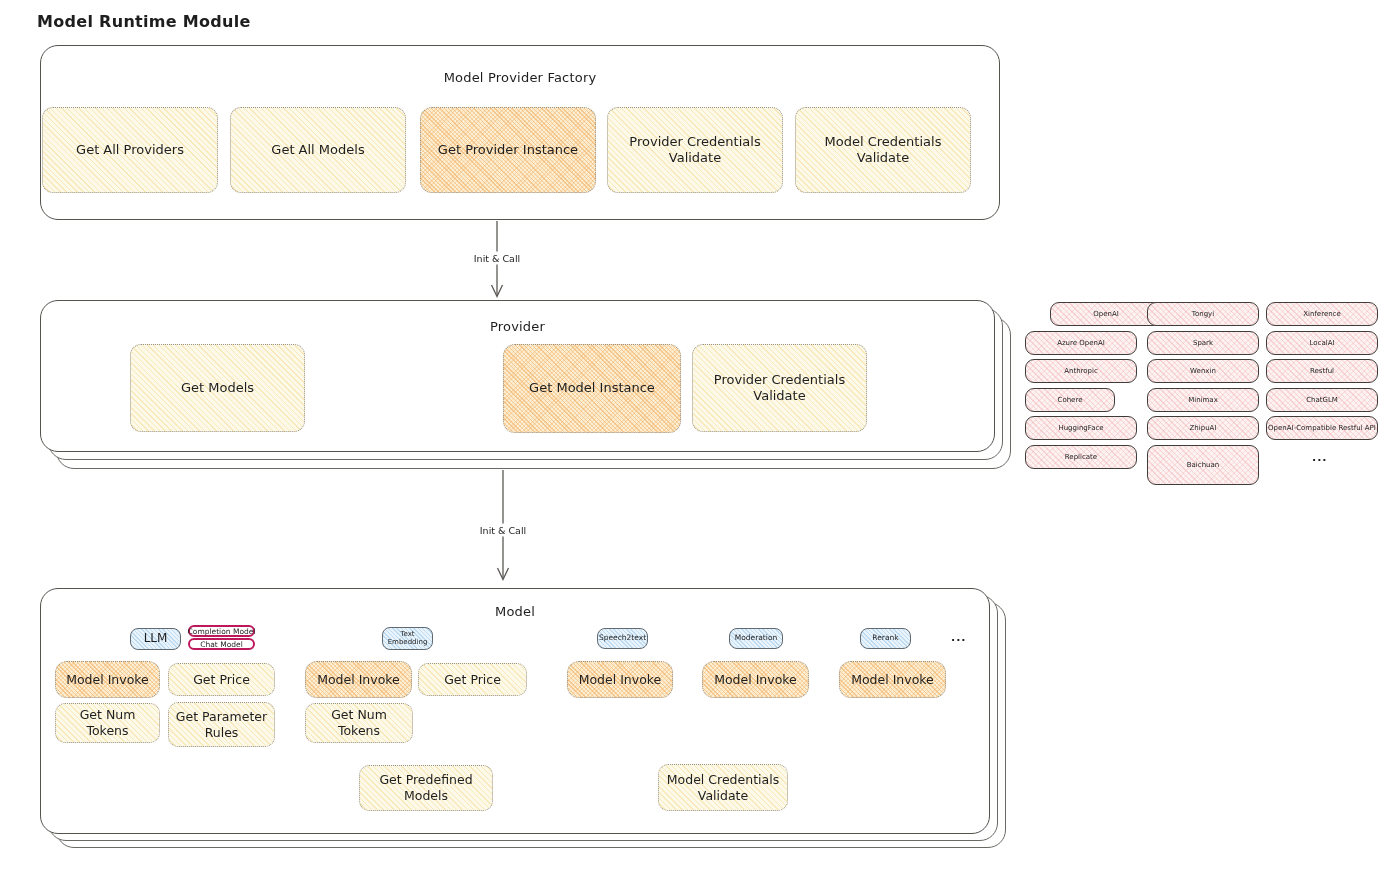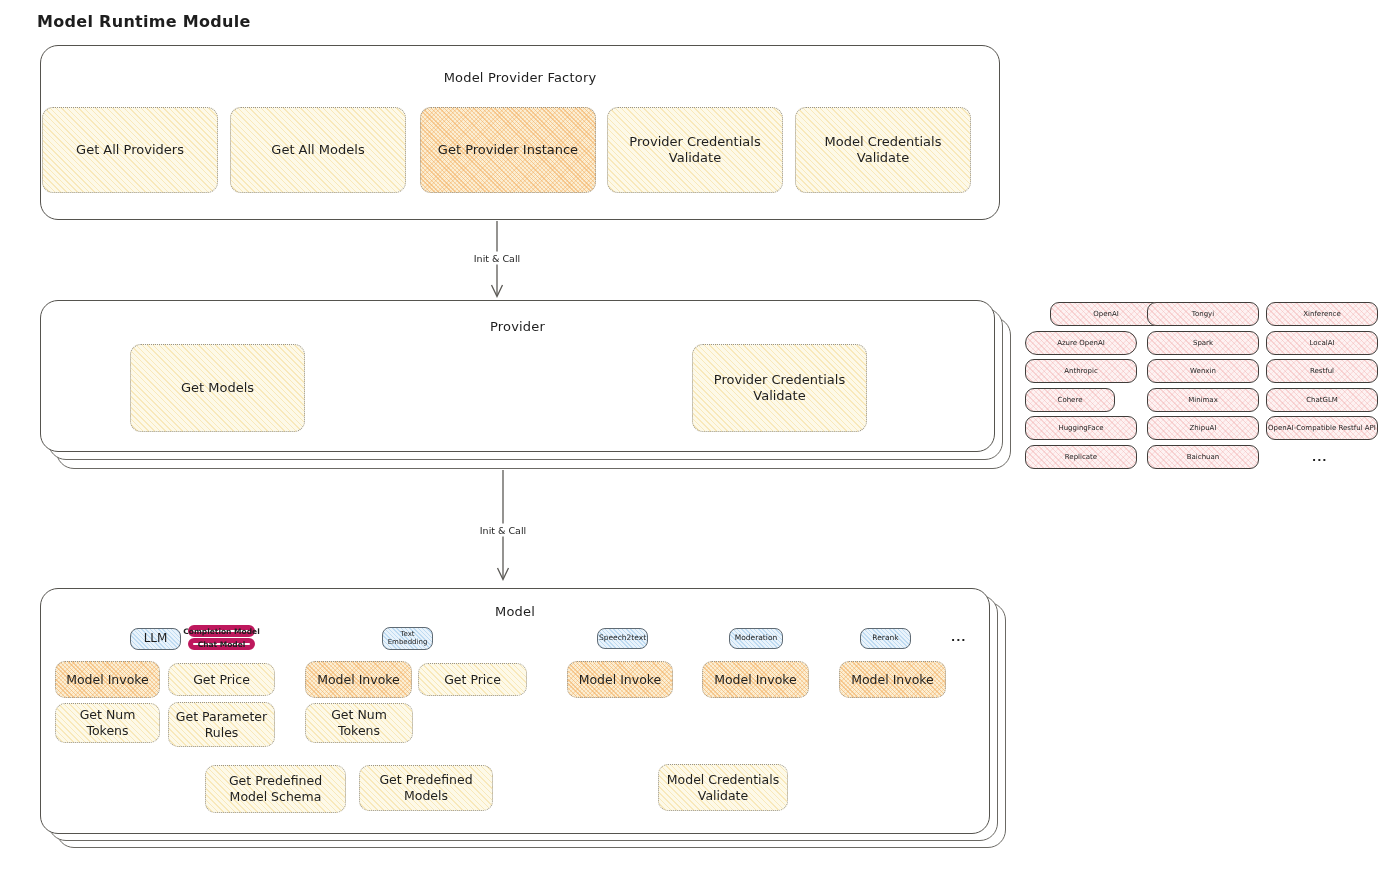--- a/index.html
+++ b/index.html
@@ -28,36 +28,37 @@
     text-align:center; border:1.3px dotted #98948a; border-radius:11px;
     font-size:13px; line-height:1.25; padding:2px 6px;
     background-color:#fdf9e8;
     background-image:repeating-linear-gradient(45deg, rgba(244,216,140,.5) 0 1px, transparent 1px 4px);
   }
   .fn.small { font-size:12.5px; border-radius:10px; }
   .fn.highlight {
     background-color:#fbeed3;
     background-image:repeating-linear-gradient(45deg, rgba(243,172,92,.55) 0 1px, transparent 1px 3px),
                      repeating-linear-gradient(-45deg, rgba(243,172,92,.3) 0 1px, transparent 1px 3px);
+    border-radius:12px;
   }
 
   
   .type-chip {
     position:absolute; display:flex; align-items:center; justify-content:center;
     text-align:center; border:1.1px solid #5f6a73; border-radius:8px;
     font-size:7.5px; line-height:1.1; padding:1px 2px;
     background-color:#e9f3fb;
     background-image:repeating-linear-gradient(45deg, rgba(140,190,230,.45) 0 1px, transparent 1px 3px);
   }
 
   
   .tag {
     position:absolute; display:flex; align-items:center; justify-content:center;
-    border:5px solid #be185d; border-radius:7px; background:#ffffff;
-    font-size:7.5px; white-space:nowrap; padding:0 4px;font-weight:bold;
+    border:2px solid #be185d; border-radius:7px; background:#ffffff;
+    font-size:7.5px; white-space:nowrap; padding:0 4px;
   }
 
   
   .chip {
     position:absolute; display:flex; align-items:center; justify-content:center;
     border:1.1px solid #3f3d3a; border-radius:9px;
     font-size:7px; white-space:nowrap; text-align:center;
     background-color:#fdf2f2;
     background-image:repeating-linear-gradient(45deg, rgba(240,160,160,.38) 0 1px, transparent 1px 4px),
                      repeating-linear-gradient(-45deg, rgba(240,160,160,.2) 0 1px, transparent 1px 4px);
@@ -91,39 +92,40 @@
     <path d="M2.5 64 L8 75.5 L13.5 64" fill="none" stroke="#5b5955" stroke-width="1.3"></path>
   </svg>
   <div class="arrow-label" style="left:497px; top:258px;">Init &amp; Call</div>
 
   <div class="layer" style="left:44px; top:317px; width:955px; height:152px;"></div>
   <div class="layer" style="left:36px; top:308px; width:955px; height:152px;"></div>
   <div class="container" style="left:28px; top:300px; width:955px; height:152px;">
     <div class="container-title" style="top:18px;">Provider</div>
   </div>
   <div class="fn" style="left:130px; top:344px; width:175px; height:88px;">Get Models</div>
+  <div class="fn highlight" style="left:503px; top:344px; width:178px; height:89px;">Get Model Instance</div>
   <div class="fn" style="left:692px; top:344px; width:175px; height:88px;">Provider Credentials Validate</div>
 
   <div class="chip" style="left:1025px; top:302px; width:112px; height:24px;margin-left:25px;">OpenAI</div>
   <div class="chip" style="left:1147px; top:302px; width:112px; height:24px;">Tongyi</div>
   <div class="chip" style="left:1266px; top:302px; width:112px; height:24px;">Xinference</div>
-  <div class="chip" style="left:1025px; top:331px; width:112px; height:24px;border-radius:12px;">Azure OpenAI</div>
+  <div class="chip" style="left:1025px; top:331px; width:112px; height:24px;">Azure OpenAI</div>
   <div class="chip" style="left:1147px; top:331px; width:112px; height:24px;">Spark</div>
   <div class="chip" style="left:1266px; top:331px; width:112px; height:24px;">LocalAI</div>
   <div class="chip" style="left:1025px; top:359px; width:112px; height:24px;">Anthropic</div>
   <div class="chip" style="left:1147px; top:359px; width:112px; height:24px;">Wenxin</div>
   <div class="chip" style="left:1266px; top:359px; width:112px; height:24px;">Restful</div>
   <div class="chip" style="left:1025px; top:388px; width:90px; height:24px;">Cohere</div>
   <div class="chip" style="left:1147px; top:388px; width:112px; height:24px;">Minimax</div>
   <div class="chip" style="left:1266px; top:388px; width:112px; height:24px;">ChatGLM</div>
   <div class="chip" style="left:1025px; top:416px; width:112px; height:24px;">HuggingFace</div>
   <div class="chip" style="left:1147px; top:416px; width:112px; height:24px;">ZhipuAI</div>
   <div class="chip" style="left:1266px; top:416px; width:112px; height:24px;text-align:right;">OpenAI-Compatible Restful API</div>
   <div class="chip" style="left:1025px; top:445px; width:112px; height:24px;">Replicate</div>
-  <div class="chip" style="left:1147px; top:445px; width:112px; height:24px;">Baichuan</div>
+  <div class="chip" style="left:1147px; top:445px; width:112px; height:40px;">Baichuan</div>
   <div class="ellipsis" style="left:1312px; top:451px;">...</div>
 
   <svg class="arrow" style="left:495px; top:470px;" width="16" height="112" viewBox="0 0 16 112">
     <line x1="8" y1="0" x2="8" y2="108" stroke="#5b5955" stroke-width="1.3"></line>
     <path d="M2.5 98 L8 109.5 L13.5 98" fill="none" stroke="#5b5955" stroke-width="1.3"></path>
   </svg>
   <div class="arrow-label" style="left:503px; top:530px;">Init &amp; Call</div>
 
   <div class="layer" style="left:44px; top:602px; width:950px; height:246px;"></div>
   <div class="layer" style="left:36px; top:595px; width:950px; height:246px;"></div>
@@ -148,17 +150,16 @@
   <div class="fn small highlight" style="left:567px; top:661px; width:106px; height:37px;">Model Invoke</div>
 
   <div class="type-chip" style="left:729px; top:628px; width:54px; height:21px;">Moderation</div>
   <div class="fn small highlight" style="left:702px; top:661px; width:107px; height:37px;">Model Invoke</div>
 
   <div class="type-chip" style="left:860px; top:628px; width:51px; height:21px;">Rerank</div>
   <div class="fn small highlight" style="left:839px; top:661px; width:107px; height:37px;">Model Invoke</div>
 
   <div class="ellipsis" style="left:951px; top:631px;">...</div>
 
-  <div class="fn small" style="left:205px; top:765px; width:141px; height:48px;">Get Predefined Model Schema</div>
   <div class="fn small" style="left:359px; top:765px; width:134px; height:46px;">Get Predefined Models</div>
   <div class="fn small" style="left:658px; top:764px; width:130px; height:47px;">Model Credentials Validate</div>
 
 </div>
 
 </body></html>

